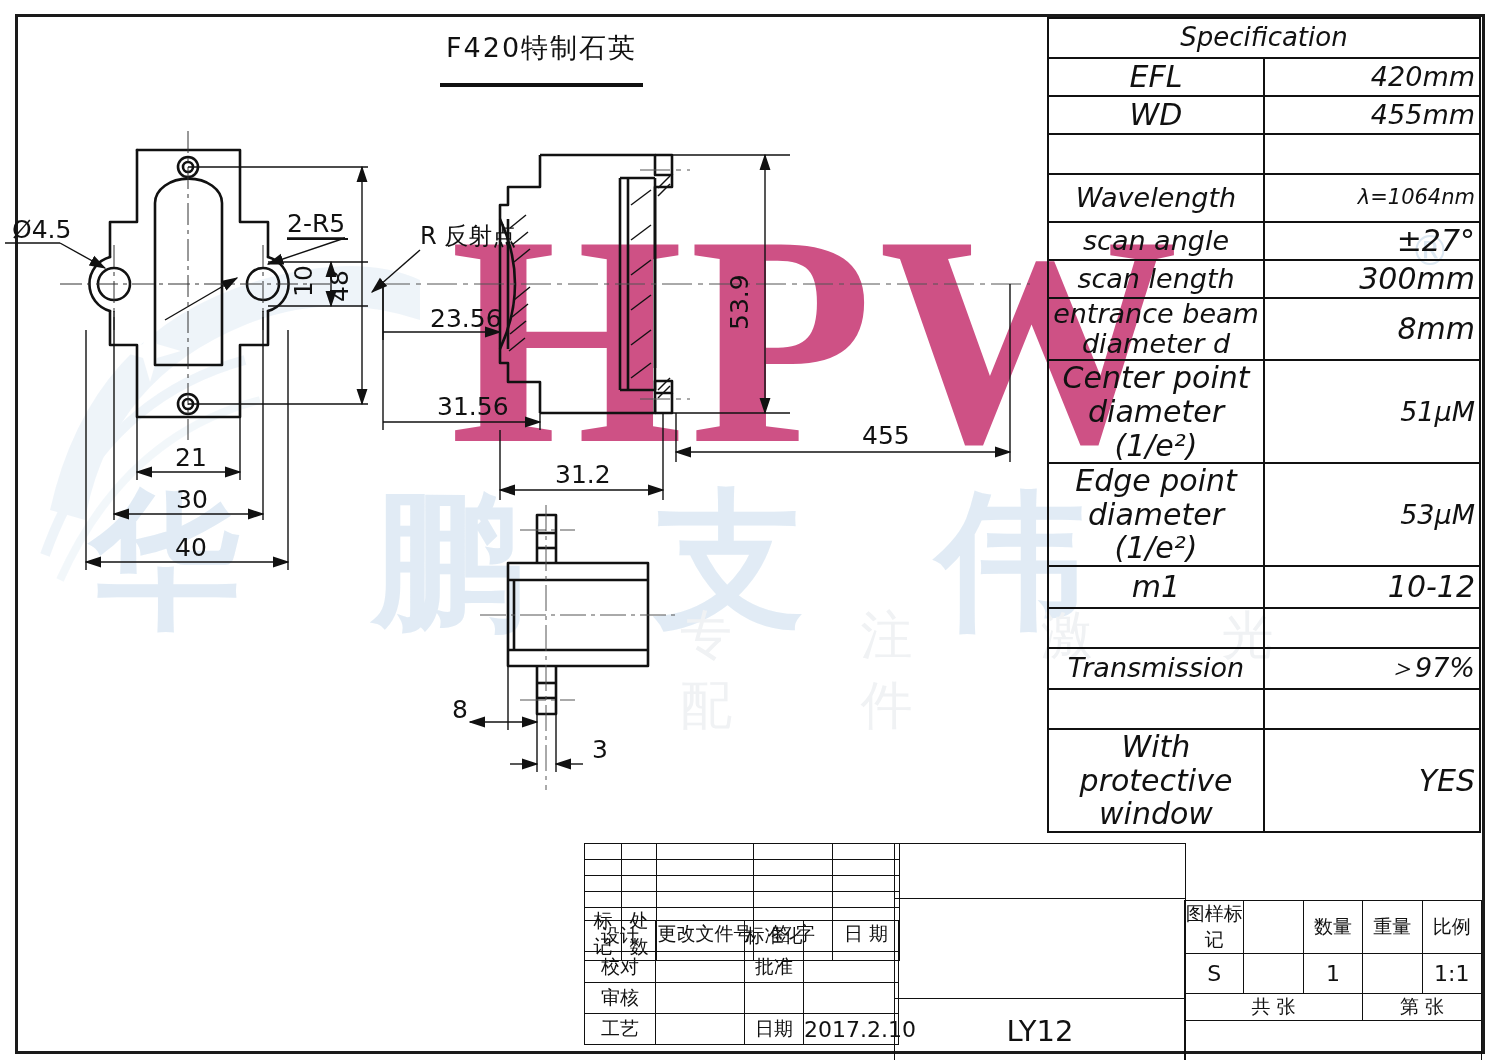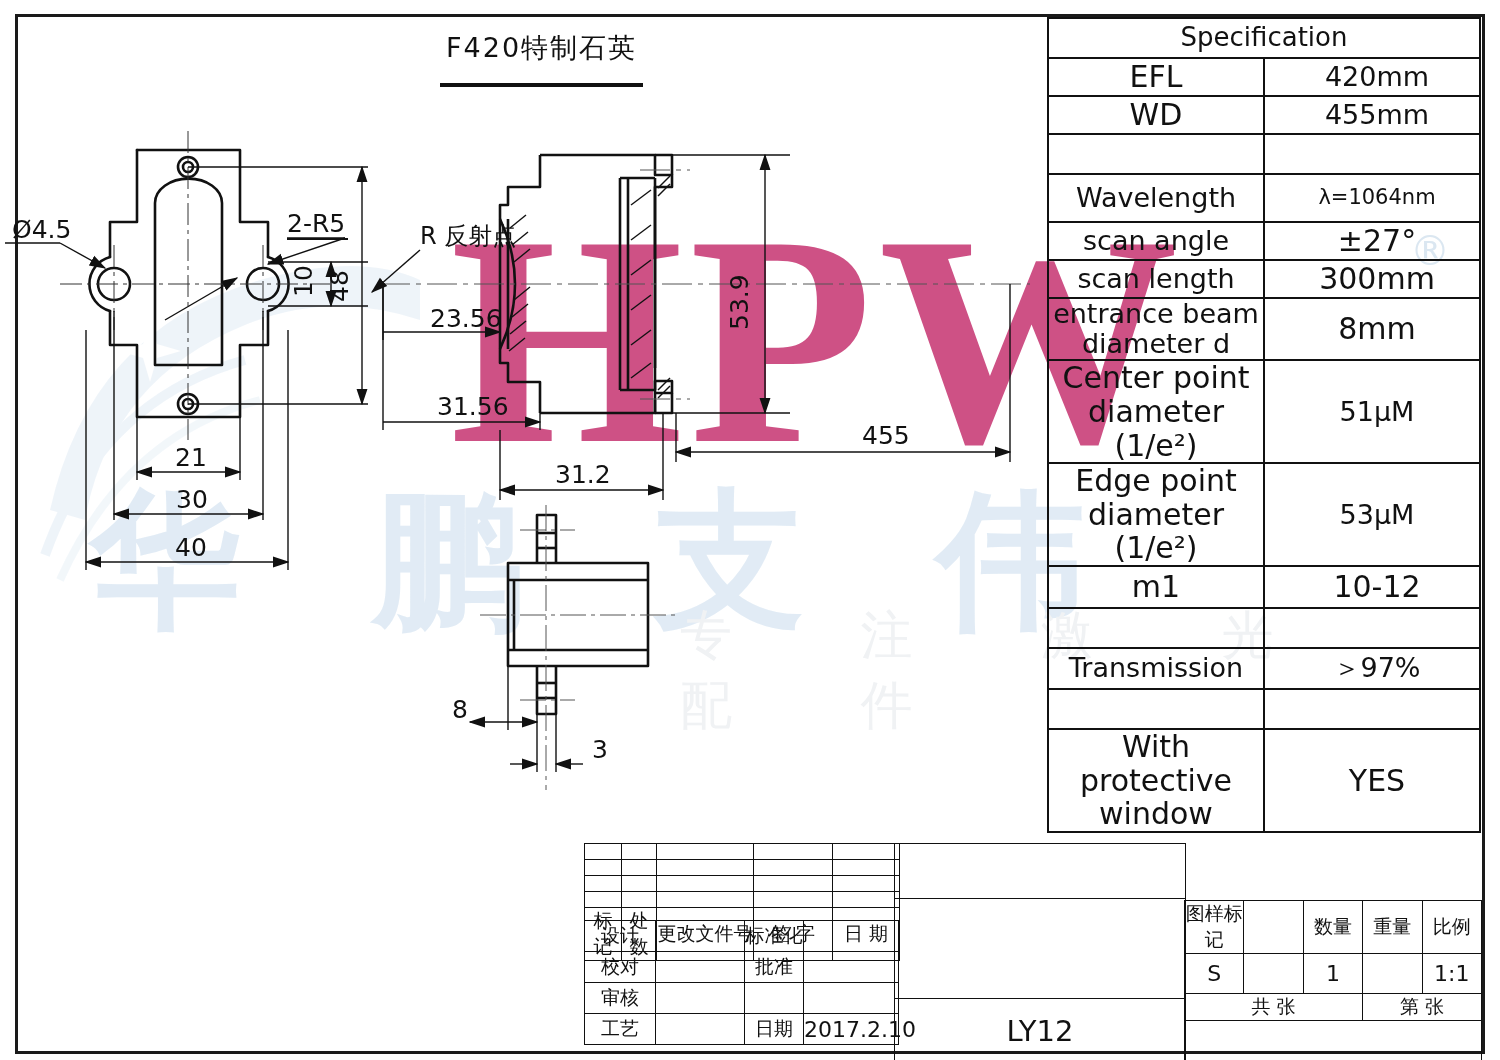--- a/index.html
+++ b/index.html
@@ -23,25 +23,25 @@
           color:#f0f2f4;letter-spacing:56px;line-height:70px;}
   .wm-swoosh{left:30px;top:210px;width:400px;height:400px;opacity:.5;}
   .wm-reg{left:1410px;top:228px;font-size:40px;color:#dbe7f1;}
 
   
   .dtitle{position:absolute;left:440px;top:30px;font-size:27px;letter-spacing:2px;
           border-bottom:4px solid #111;padding:0 6px 17px 6px;white-space:nowrap;}
 
   
   .spec{position:absolute;left:1047px;top:17px;width:434px;
-        border-collapse:collapse;table-layout:fixed;background:transparent;}
+        border-collapse:collapse;table-layout:fixed;background:transparent;font-style:italic;}
   .spec td{border:2px solid #111;font-size:30px;text-align:center;
            padding:0 4px;line-height:1.12;white-space:pre-line;}
   .spec td.lbl{width:282px;}
-  .spec td.val{width:152px;text-align:center;padding-left:14px;}
+  .spec td.val{width:152px;text-align:right;padding-left:14px;}
   .spec td.hdr{font-size:26px;}
   .spec td.big{font-size:27px;}
   .spec td.small{font-size:21px;letter-spacing:0px;}
 
   
   .tblock{position:absolute;left:584px;top:843px;width:898px;height:211px;}
   .tbl{position:absolute;border-collapse:collapse;table-layout:fixed;}
   .tbl td{border:1.6px solid #111;font-size:19px;text-align:center;padding:0;
           font-family:"DejaVu Sans","Liberation Sans",sans-serif;}
   .tbl td.num{font-size:22px;}

